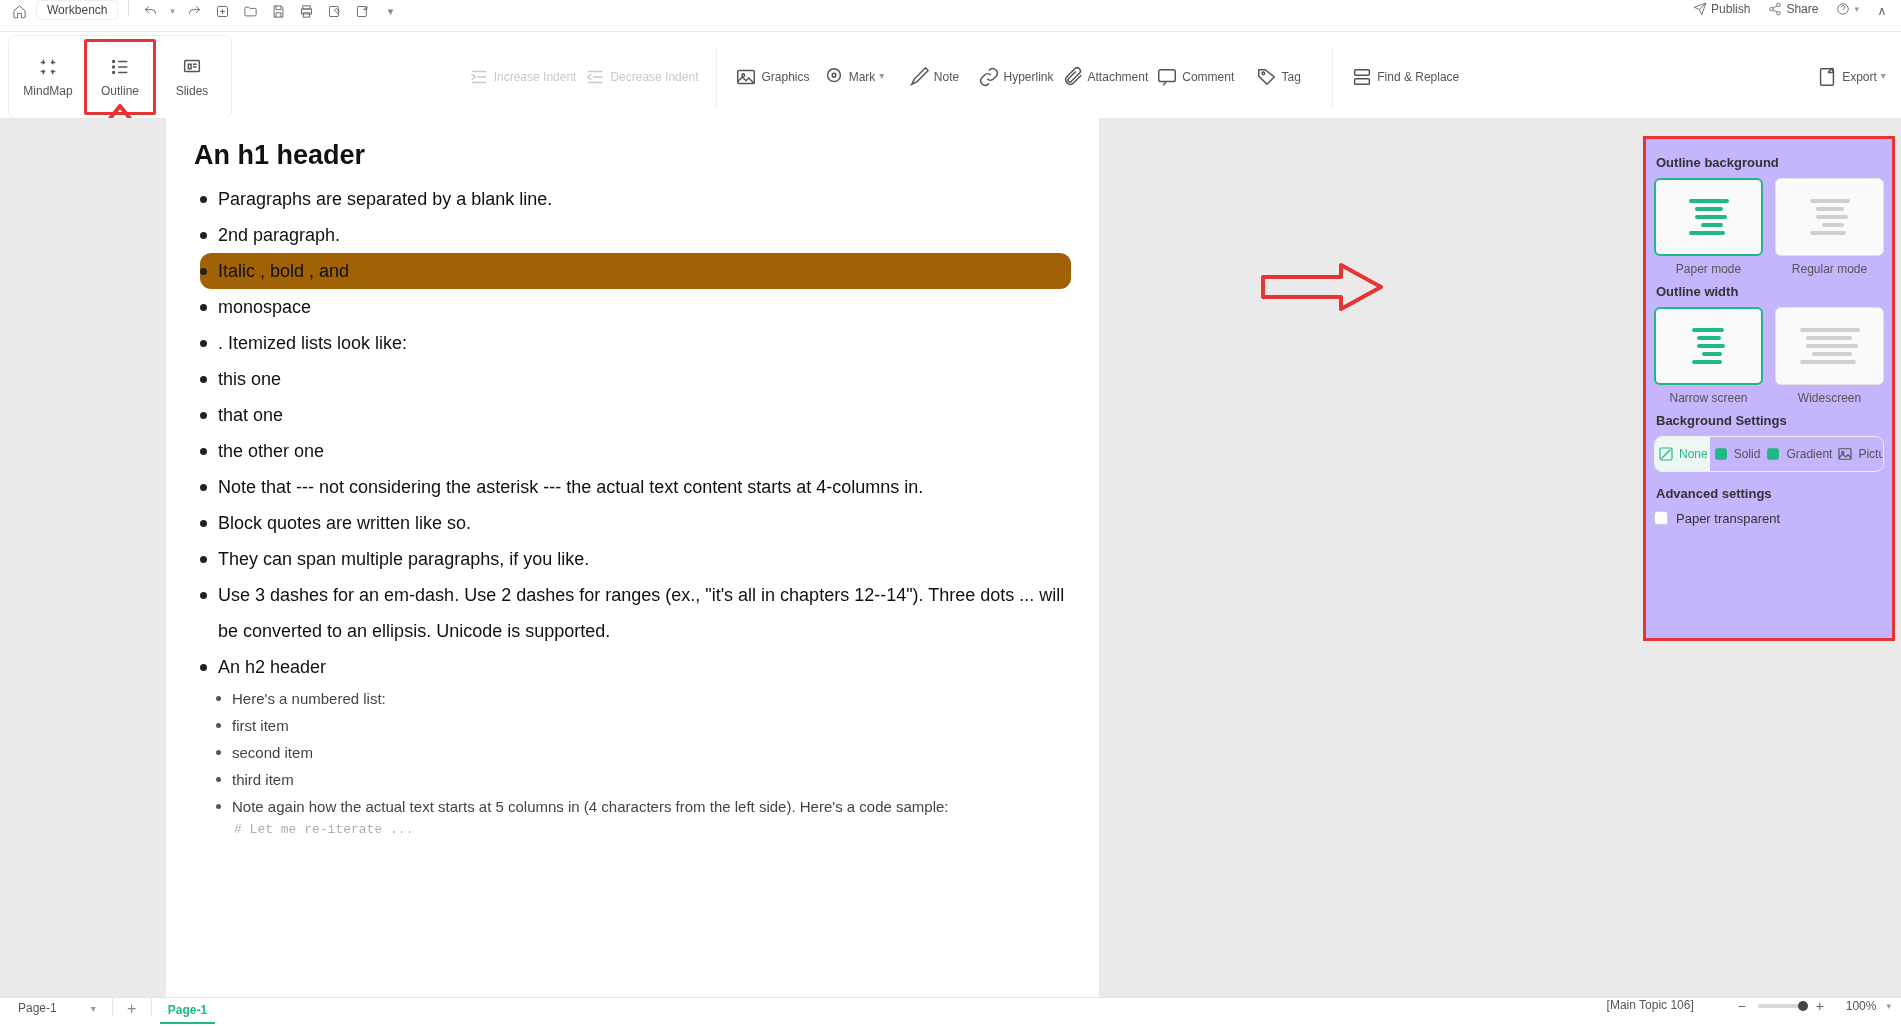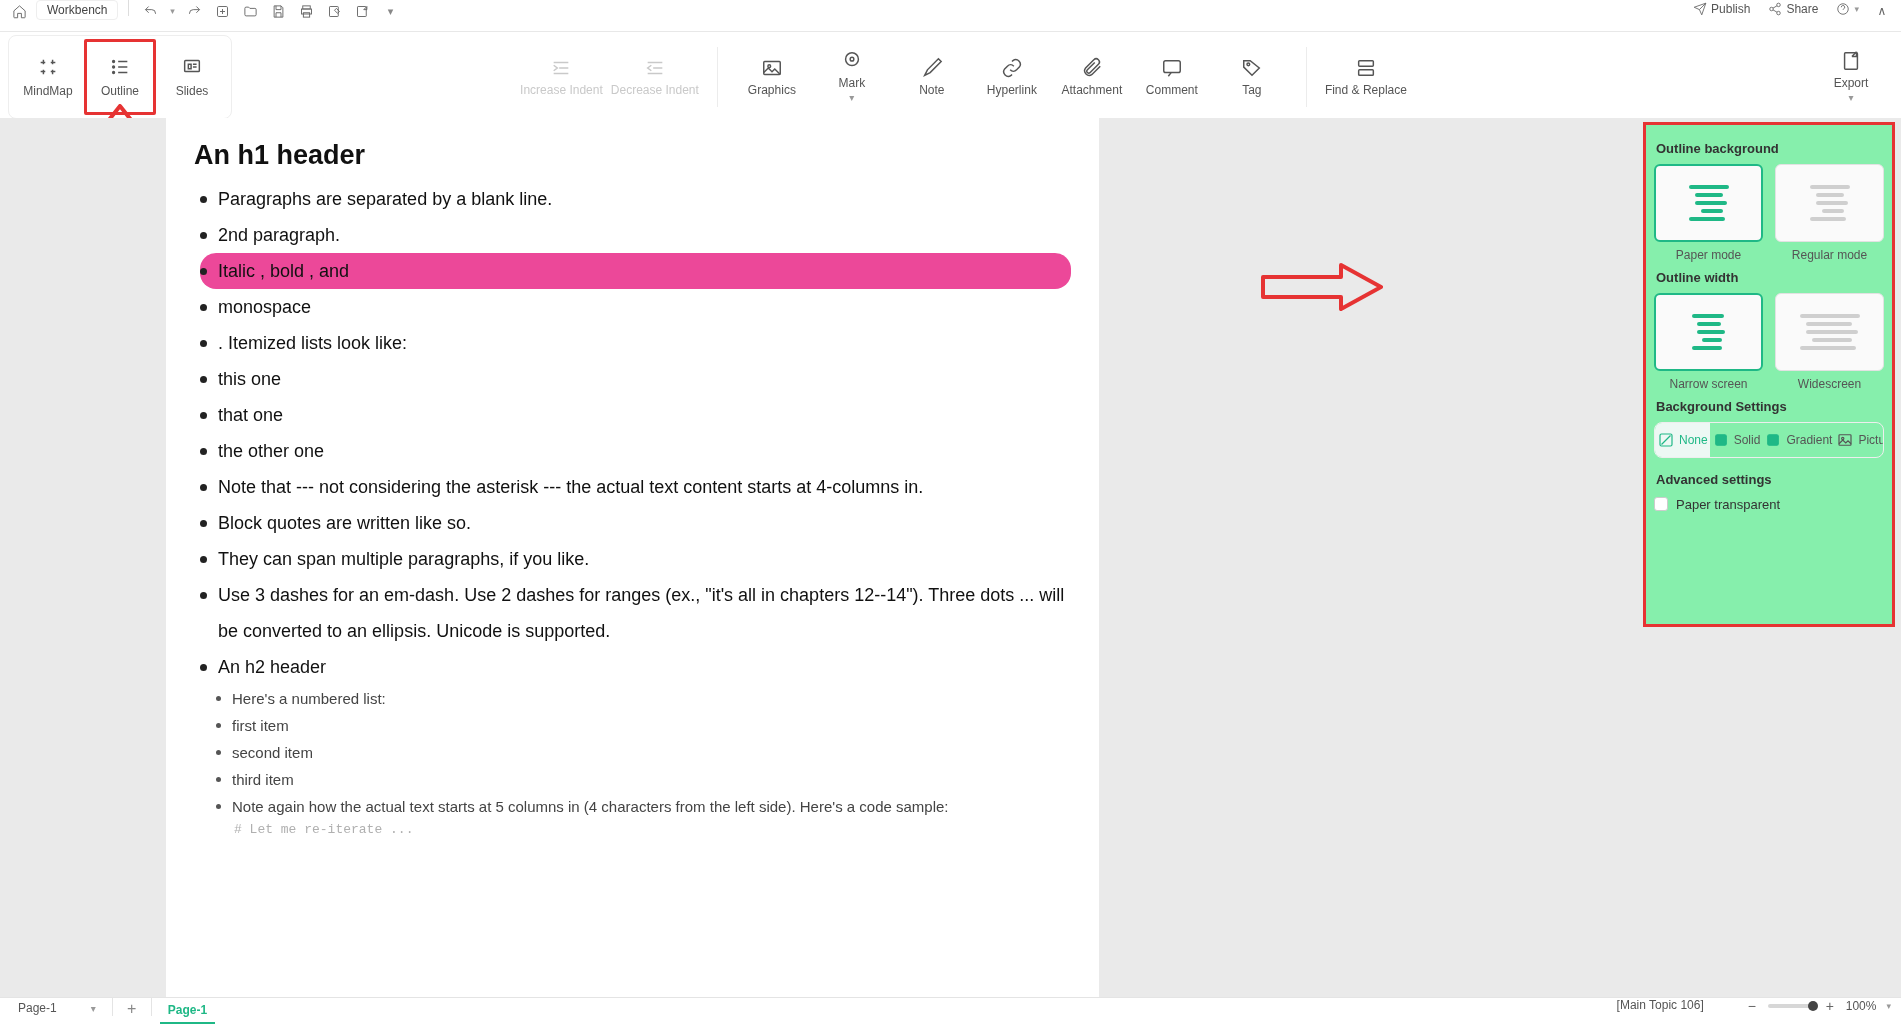--- a/index.html
+++ b/index.html
@@ -17,45 +17,45 @@
 .view-tabs{display:flex;gap:0;background:#fff;border:1px solid #eee;border-radius:8px;padding:3px}
 .view-tab{width:72px;height:76px;display:flex;flex-direction:column;align-items:center;justify-content:center;gap:6px;cursor:pointer;border-radius:6px;font-size:12px;color:#555}
 .view-tab.active{background:#fff;}
 .view-tab svg{width:22px;height:22px;fill:none;stroke:#555;stroke-width:1.6}
 .outline-highlight{border:3px solid #e63333;border-radius:2px}
 .arrow-up{position:absolute;top:104px;left:97px;pointer-events:none}
 .arrow-up svg{width:46px;height:66px}
 
 .ribbon .rb-sep{width:1px;height:60px;background:#ececec;margin:0 10px}
 .ribbon .rb{flex:1;display:flex;align-items:center;justify-content:center;gap:8px}
-.rb-btn{min-width:72px;height:74px;display:flex;flex-direction:column;align-items:center;justify-content:center;gap:4px;cursor:pointer;color:#555;font-size:12px}
+.rb-btn{min-width:72px;height:74px;display:flex;flex-direction:row;align-items:center;justify-content:center;gap:4px;cursor:pointer;color:#555;font-size:12px}
 .rb-btn.disabled{color:#c9c9c9;cursor:default}
 .rb-btn svg{width:22px;height:22px;fill:none;stroke:currentColor;stroke-width:1.6}
 .rb-btn.disabled svg{stroke:#c9c9c9}
 .rb-btn .caret{font-size:10px;color:#999;margin-top:-2px}
 .rb-btn.withcaret{padding-bottom:0}
 .ribbon .export{margin-left:auto;margin-right:6px}
 
 .workspace{position:absolute;top:118px;bottom:30px;left:0;right:0;background:#eaeaea;display:flex}
 .canvas-wrap{flex:1;position:relative;overflow:hidden}
 .page{position:absolute;left:166px;top:0;width:933px;bottom:0;background:#fff;padding:22px 28px 40px 28px;overflow:hidden}
 .page h1{font-size:27px;font-weight:700;color:#111;margin-bottom:10px}
 .bullets{margin-left:6px}
 .bullets li{list-style:none;position:relative;padding-left:18px;font-size:18px;font-weight:400;color:#111;line-height:2.0}
 .bullets li::before{content:"";position:absolute;left:0;top:15px;width:7px;height:7px;border-radius:50%;background:#222}
-.bullets li.highlight{background:#ec4899;border-radius:16px}
+.bullets li.highlight{background:#a16207;border-radius:11px}
 .subbullets{margin-left:22px}
 .subbullets li{list-style:none;position:relative;padding-left:16px;font-size:15px;font-weight:400;color:#444;line-height:1.8}
 .subbullets li::before{content:"";position:absolute;left:0;top:11px;width:5px;height:5px;border-radius:50%;background:#555}
 .code-line{font-family:"Courier New",monospace;font-size:13px;color:#b0b0b0;margin-left:40px;margin-top:2px}
 
 .arrow-right{position:absolute;top:145px;right:260px;pointer-events:none}
 .arrow-right svg{width:122px;height:48px}
 
-.side-panel{width:252px;background:#86efac;border:3px solid #e63333;margin:4px 6px 0 0;padding:12px 8px 14px 8px;font-size:13px;color:#333;height:505px;overflow:auto}
+.side-panel{width:252px;background:#c4b5fd;border:3px solid #e63333;margin:18px 6px 0 0;padding:12px 8px 14px 8px;font-size:13px;color:#333;height:505px;overflow:auto}
 .side-panel .sec-title{font-weight:600;font-size:13px;margin:4px 0 8px 2px}
 .opt-row{display:flex;gap:12px;margin-bottom:8px}
 .opt-card{flex:1;display:flex;flex-direction:column;align-items:center;cursor:pointer}
 .opt-thumb{width:100%;height:78px;border:1px solid #e2e2e2;border-radius:6px;background:#fafafa;display:flex;align-items:center;justify-content:center}
 .opt-card.selected .opt-thumb{border:2px solid #1fb886}
 .opt-label{font-size:12px;color:#555;margin-top:6px}
 .bg-row{display:flex;gap:0;border:1px solid #eee;border-radius:8px;overflow:hidden}
 .bg-opt{flex:1;display:flex;flex-direction:row;align-items:center;justify-content:center;padding:8px 2px;cursor:pointer;font-size:12px;color:#555;gap:4px}
 .bg-opt.selected{background:#edf8f4;color:#1fb886}
 .bg-opt svg{width:18px;height:18px;fill:none;stroke:currentColor;stroke-width:1.6}
@@ -425,16 +425,16 @@
   <div class="page-tab">Page-1</div>
   <div class="spacer"></div>
   <span>[Main Topic 106]</span>
   <div style="width:40px"></div>
   <div class="zoom-ctrl">
     <div class="zoom-btn">−</div>
     <div class="zoom-slider">
         <div class="knob"></div>
       </div>
     <div class="zoom-btn">+</div>
-    <span style="">100%</span>
+    <span style="margin-left:10px">100%</span>
     <span style="font-size:9px;color:#999;margin-left:2px">▾</span>
   </div>
 </div>
 
 </body></html>

